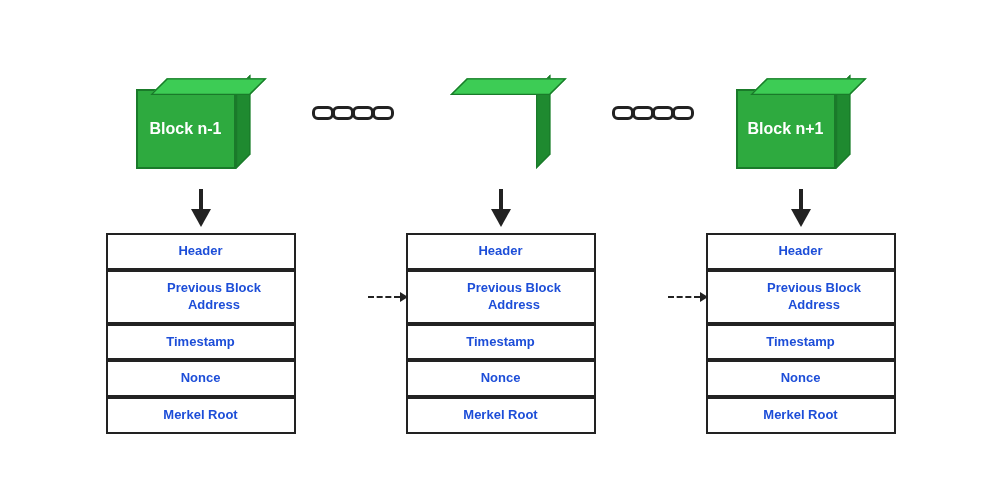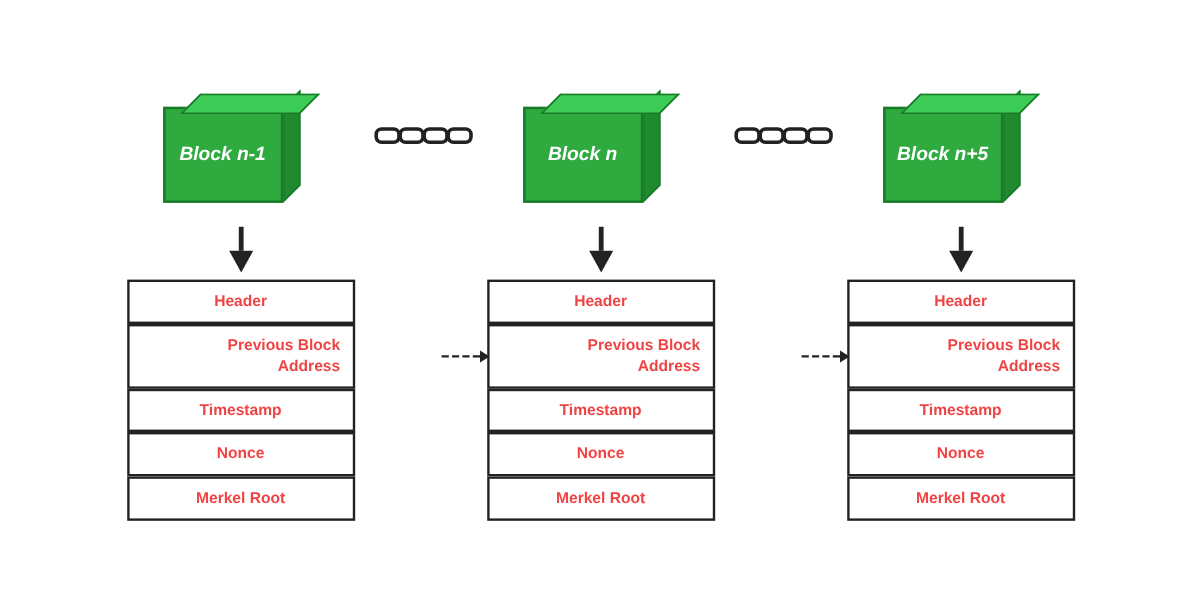--- a/index.html
+++ b/index.html
@@ -25,21 +25,20 @@
       flex-direction: column;
       align-items: center;
       width: 210px;
     }
     
     .cube-container {
       position: relative;
       width: 130px;
       height: 110px;
       margin-bottom: 10px;
-      font-style: italic;
     }
     
     .cube-front {
       position: absolute;
       width: 100px;
       height: 80px;
       background: #2eaa3f;
       border: 2px solid #1a7a2a;
       display: flex;
       align-items: center;
@@ -107,24 +106,24 @@
     
     .fields {
       display: flex;
       flex-direction: column;
       gap: 0;
       width: 190px;
     }
     .field-box {
       border: 2px solid #222;
       padding: 8px 10px;
-      text-align: right;
+      text-align: center;
       font-size: 13px;
       font-weight: bold;
-      color: #ef4444;
+      color: #1d4ed8;
       background: #fff;
       line-height: 1.3;
       min-height: 36px;
       display: flex;
       align-items: center;
       justify-content: center;
     }
     .field-box.prev-block {
       min-height: 52px;
       position: relative;
@@ -229,23 +228,20 @@
         <div class="chain-link"></div>
         <div class="chain-link"></div>
         <div class="chain-link"></div>
       </div>
     </div>
 
     <div class="block-group">
       <div class="cube-container">
         <div class="cube-top"></div>
         <div class="cube-right"></div>
-        <div class="cube-front">
-          <span>Block n</span>
-        </div>
       </div>
       <div class="arrow-down-container">
         <div class="arrow-down"></div>
       </div>
       <div class="fields">
         <div class="field-box">
           <span>Header</span>
         </div>
         <div class="field-box prev-block" style="position:relative;">
           <div class="dashed-arrow">
@@ -273,21 +269,21 @@
         <div class="chain-link"></div>
         <div class="chain-link"></div>
       </div>
     </div>
 
     <div class="block-group">
       <div class="cube-container">
         <div class="cube-top"></div>
         <div class="cube-right"></div>
         <div class="cube-front">
-          <span>Block n+5</span>
+          <span>Block n+1</span>
         </div>
       </div>
       <div class="arrow-down-container">
         <div class="arrow-down"></div>
       </div>
       <div class="fields">
         <div class="field-box">
           <span>Header</span>
         </div>
         <div class="field-box prev-block" style="position:relative;">

